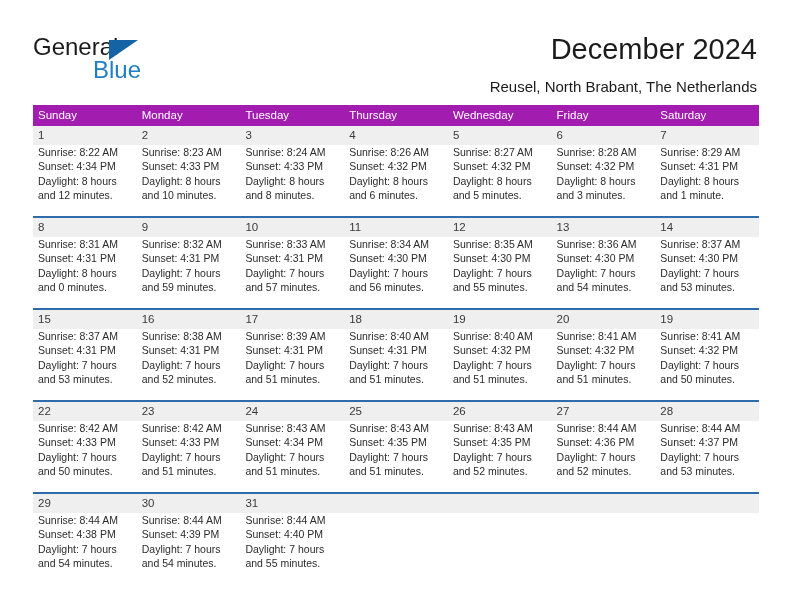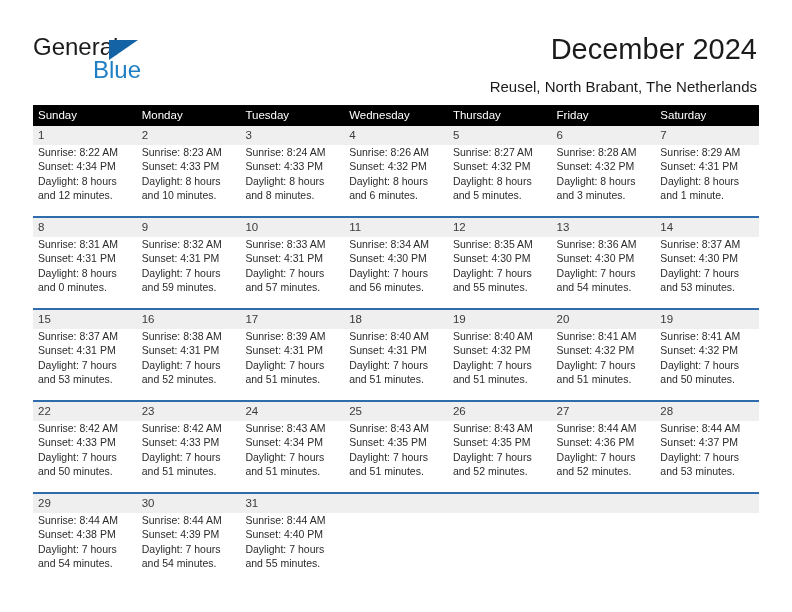--- a/index.html
+++ b/index.html
@@ -89,21 +89,21 @@
   .calendar {
     position: absolute;
     left: 33px;
     top: 105px;
     width: 726px;
   }
   .weekday-row {
     display: flex;
     width: 726px;
     height: 21px;
-    background: #000000;
+    background: #a21caf;
   }
   .weekday {
     flex: 1 1 0;
     color: #ffffff;
     font-size: 11.5px;
     line-height: 21px;
     padding-left: 5px;
     box-sizing: border-box;
     white-space: nowrap;
   }
@@ -160,22 +160,22 @@
     </div>
     <div class="title">December 2024</div>
     <div class="subtitle">Reusel, North Brabant, The Netherlands</div>
   </div>
 
   <div class="calendar">
     <div class="weekday-row" id="weekday-row">
         <div class="weekday">Sunday</div>
         <div class="weekday">Monday</div>
         <div class="weekday">Tuesday</div>
+        <div class="weekday">Thursday</div>
         <div class="weekday">Wednesday</div>
-        <div class="weekday">Thursday</div>
         <div class="weekday">Friday</div>
         <div class="weekday">Saturday</div>
       </div>
     <div id="weeks-container">
         <div class="week-row first">
           <div class="day-cell">
             <div class="day-number-band">1</div>
             <div class="day-body">
               <div class="day-line">Sunrise: 8:22 AM</div>
               <div class="day-line">Sunset: 4:34 PM</div>

